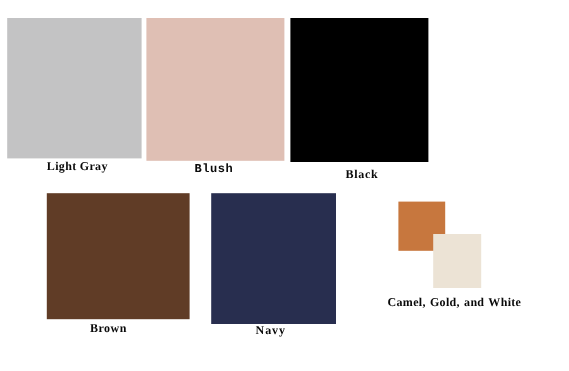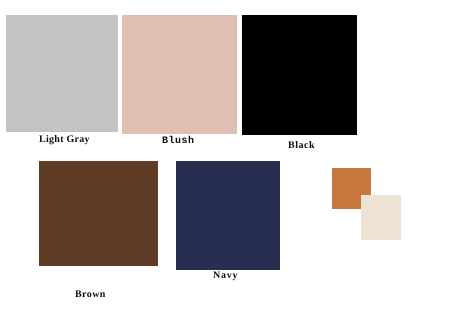--- a/index.html
+++ b/index.html
@@ -49,21 +49,21 @@
   
   #sw-brown     { left: 39px;  top: 161px; width: 119px; height: 105px; background: #603c26; }
   #sw-navy      { left: 176px; top: 161px; width: 104px; height: 109px; background: #282e4f; }
   #sw-camel     { left: 332px; top: 168px; width: 39px;  height: 41px;  background: #c7773e; }
   #sw-white     { left: 361px; top: 195px; width: 40px;  height: 45px;  background: #ece3d5; }
 
   
   #lb-light-gray { left: 38.9px;  top: 134.5px; letter-spacing: 0.3px; word-spacing: -0.2px; }
   #lb-blush      { left: 162.4px; top: 136.5px; letter-spacing: 0.5px; font-family: Liberation Mono, monospace; }
   #lb-black      { left: 288.4px; top: 140.8px; letter-spacing: 0.55px; }
-  #lb-brown      { left: 75px;    top: 269.6px; letter-spacing: 0.4px; margin-top: 20px; }
+  #lb-brown      { left: 75px;    top: 269.6px; letter-spacing: 0.4px; }
   #lb-navy       { left: 212.7px; top: 271px;   letter-spacing: 0.75px; text-align: right; }
   #lb-camel      { left: 322.6px; top: 247.9px; letter-spacing: 0.25px; word-spacing: 0.8px; }
 </style>
 </head>
 <body style="background-color: rgb(255, 255, 255);">
 
 <div class="palette-board">
 
   <div class="swatch" id="sw-light-gray" style="background-color: rgb(195, 195, 196); left: 6px; top: 15px; width: 112px; height: 117px;"></div>
   <div class="swatch-label" id="lb-light-gray" style="color: rgb(10, 10, 10);">Light Gray</div>
@@ -75,14 +75,15 @@
   <div class="swatch-label" id="lb-black" style="color: rgb(10, 10, 10);">Black</div>
 
   <div class="swatch" id="sw-brown" style="background-color: rgb(96, 60, 38); left: 39px; top: 161px; width: 119px; height: 105px;"></div>
   <div class="swatch-label" id="lb-brown" style="color: rgb(10, 10, 10);">Brown</div>
 
   <div class="swatch" id="sw-navy" style="background-color: rgb(40, 46, 79); left: 176px; top: 161px; width: 104px; height: 109px;"></div>
   <div class="swatch-label" id="lb-navy" style="color: rgb(10, 10, 10);">Navy</div>
 
   <div class="swatch" id="sw-camel" style="background-color: rgb(199, 119, 62); left: 332px; top: 168px; width: 39px; height: 41px;"></div>
   <div class="swatch" id="sw-white" style="background-color: rgb(236, 227, 213); left: 361px; top: 195px; width: 40px; height: 45px;"></div>
+  <div class="swatch-label" id="lb-camel" style="color: rgb(10, 10, 10);">Camel, Gold, and White</div>
 
 </div>
 
 </body></html>

